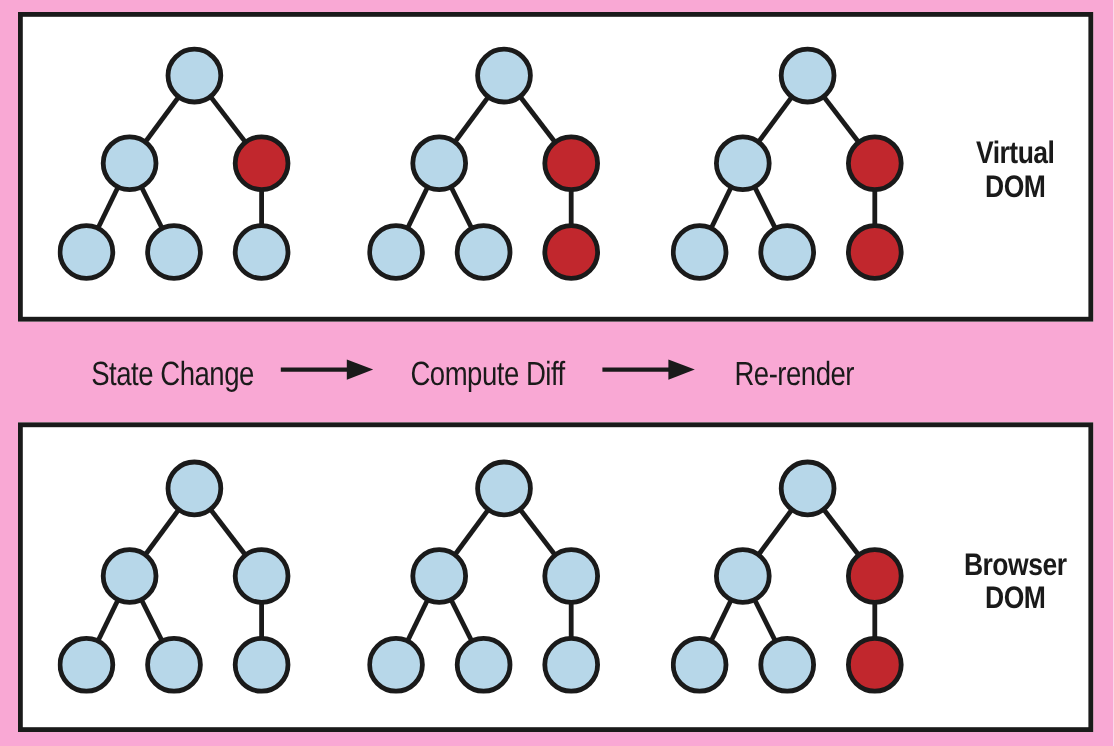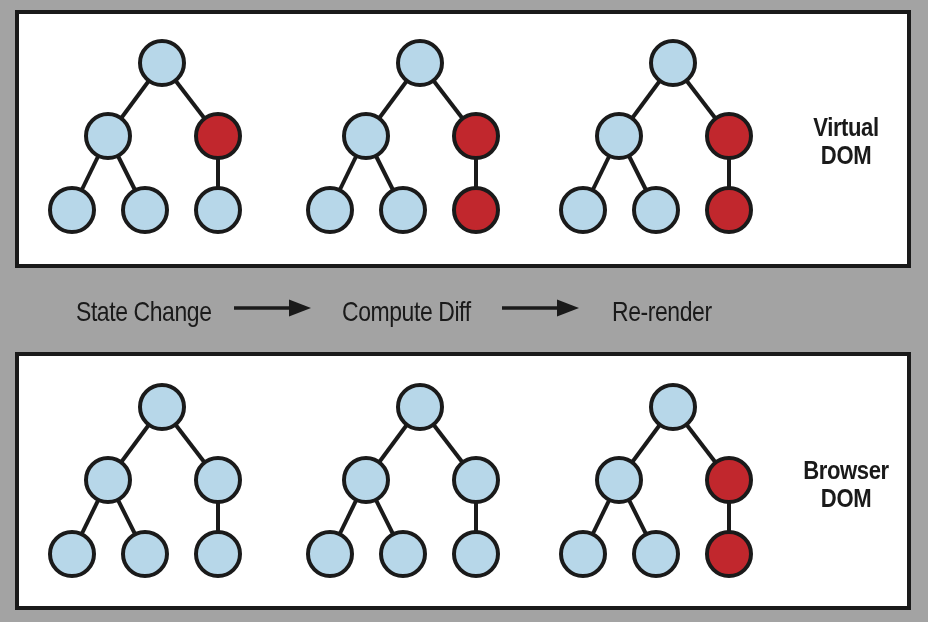--- a/index.html
+++ b/index.html
@@ -1,17 +1,17 @@
 <!DOCTYPE html>
 <html><head>
 <meta charset="utf-8">
 <style>
   html,body{margin:0;padding:0;background:#ffffff;}
   .canvas{
-    position:relative;width:928px;height:622px;background:#a3a3a3;
+    position:relative;width:928px;height:622px;background:#f9a8d4;
     font-family:"Liberation Sans",sans-serif;color:#1a1a1a;overflow:hidden;
   }
   .panel{
     position:absolute;left:15px;width:896px;height:258px;
     border:4px solid #1a1a1a;box-sizing:border-box;background:#ffffff;
   }
   .panel.top-box{top:10px;}
   .panel.bottom-box{top:352px;}
   .tree{position:absolute;width:228px;height:202px;}
   .dom-label{

